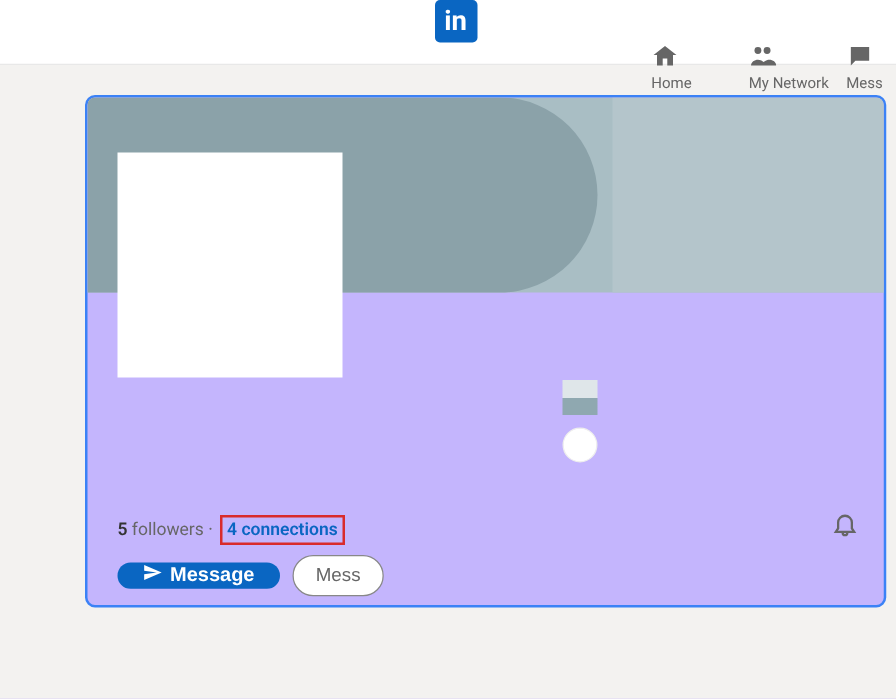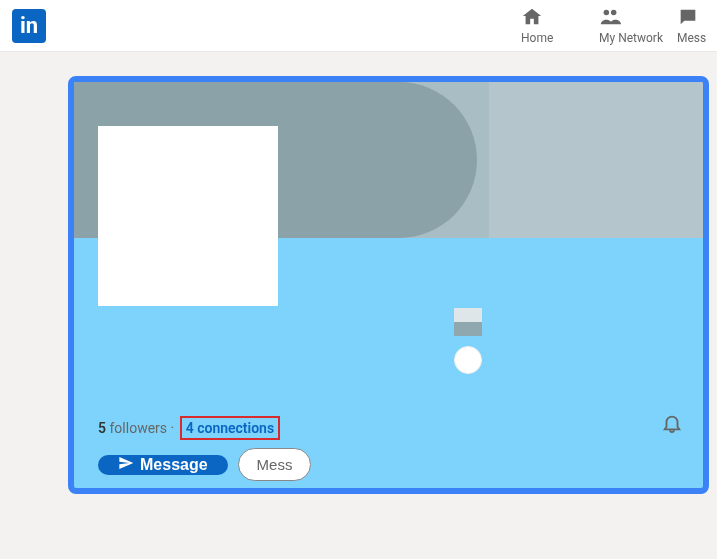--- a/index.html
+++ b/index.html
@@ -10,20 +10,21 @@
       height: 559px;
       overflow: hidden;
     }
     .header {
       background: #fff;
       height: 52px;
       border-bottom: 1px solid #e8e8e8;
       display: flex;
       align-items: center;
       padding-left: 12px;
+      flex-direction: column;
     }
     .logo {
       width: 34px;
       height: 34px;
       background: #0a66c2;
       border-radius: 4px;
       color: #fff;
       font-weight: 700;
       font-size: 22px;
       display: flex;
@@ -68,22 +69,22 @@
       gap: 0;
       color: #666666;
       font-size: 12px;
       cursor: pointer;
     }
     .nav-item svg { fill: #666666; }
     .content {
       padding: 24px 8px 0 68px;
     }
     .card {
-      background: #7dd3fc;
-      border: 6px solid #3b82f6;
+      background: #c4b5fd;
+      border: 2px solid #3b82f6;
       border-radius: 8px;
       overflow: hidden;
       margin-bottom: 10px;
     }
     .cover {
       height: 156px;
       background: #a9bec4;
       position: relative;
     }
     .cover-shape {

